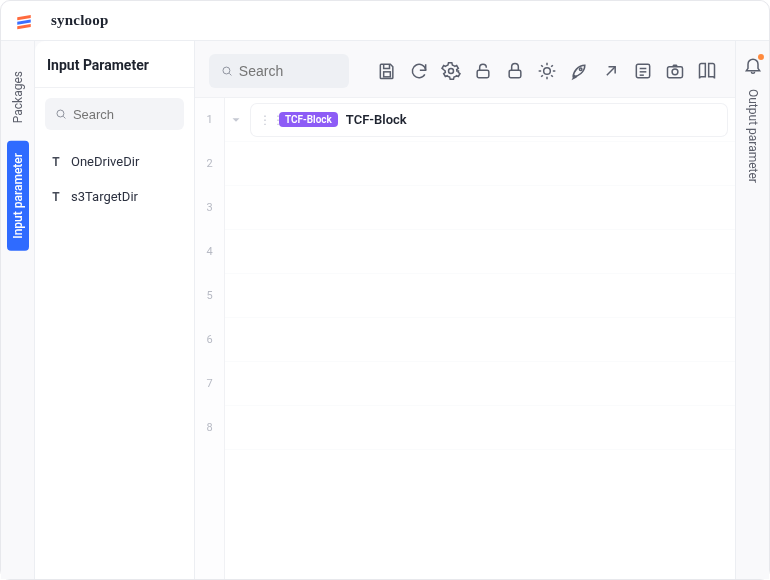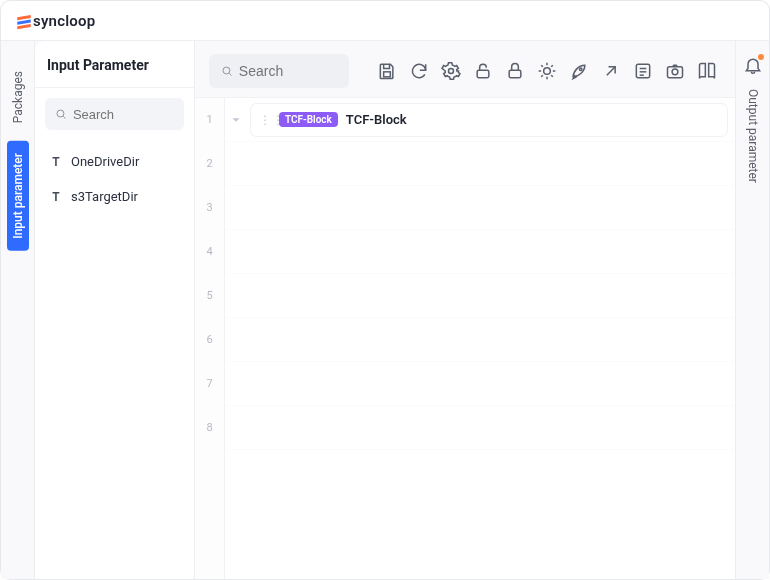--- a/index.html
+++ b/index.html
@@ -24,21 +24,22 @@
     display: flex;
     align-items: center;
     padding-left: 14px;
     border-bottom: 1px solid #eceef2;
     background:#fff;
     border-top-left-radius:10px;
     border-top-right-radius:10px;
   }
   .logo {
     display: flex;
-    gap: 0;
+    gap: 18px;
+    font-family: Liberation Serif, serif;
   }
   .logo-mark {
     width: 18px;
     height: 18px;
   }
   .logo-text {
     font-weight: 600;
     font-size: 15px;
     color: #1f2430;
     letter-spacing: 0.2px;

